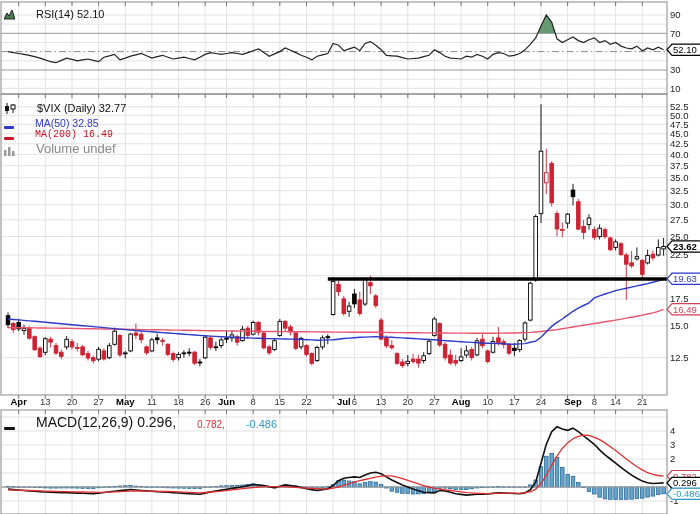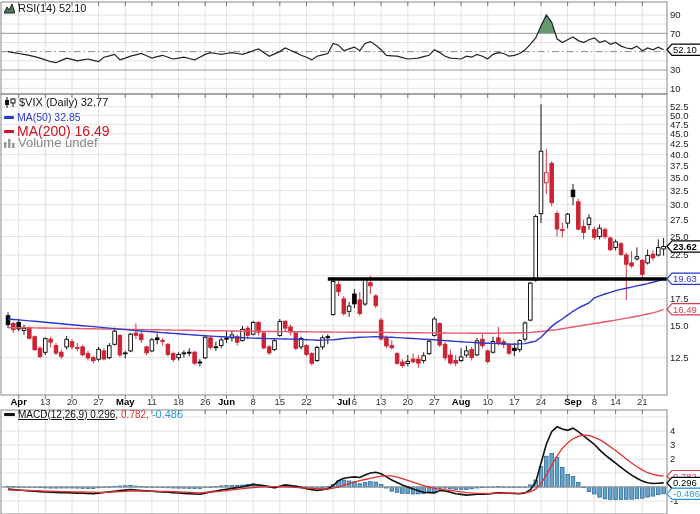--- a/index.html
+++ b/index.html
@@ -1,31 +1,31 @@
 <!DOCTYPE html>
 <html><head>
 <meta charset="utf-8">
 <style>
   html,body{margin:0;padding:0;background:#fff;}
   .chart-root{position:relative;width:700px;height:514px;background:#fff;overflow:hidden;
     font-family:"Liberation Sans", sans-serif;}
-  .legend{position:absolute;display:flex;align-items:center;gap:3px;white-space:nowrap;
-    font-family:"Liberation Sans", sans-serif;}
+  .legend{position:absolute;display:flex;align-items:flex-end;gap:21px;white-space:nowrap;
+    font-family:"Liberation Sans", sans-serif;margin-top:6px;}
   .legend .txt{font-size:11px;color:#111;}
   #rsi-legend{left:4px;top:2px;}
   #vix-legend{left:4px;top:96px;}
   #ma50-legend{left:4px;top:111px;}
   #ma200-legend{left:4px;top:123px;}
   #vol-legend{left:4px;top:135px;}
   #macd-legend{left:4px;top:408px;}
   #ma50-legend .txt{font-size:10.5px;color:#2b38c8;}
-  #ma200-legend .txt{font-size:14px;color:#cc1122;}
+  #ma200-legend .txt{font-size:10px;color:#cc1122;font-family:Liberation Mono, monospace;}
   #vol-legend .txt{font-size:13px;color:#888;}
   .dash{display:inline-block;width:10px;height:3px;border-radius:1px;}
-  #macd-legend .txt{font-size:10px;color:#111;text-decoration:underline;}
+  #macd-legend .txt{font-size:14px;color:#111;}
   #macd-legend .v2{font-size:10px;color:#e23030;}
   #macd-legend .v3{font-size:11px;color:#2f9ad0;}
   svg text{font-family:"Liberation Sans", sans-serif;}
 </style>
 </head>
 <body>
 
 <div class="chart-root">
   <svg id="plot" width="700" height="514" viewBox="0 0 700 514">
       <line x1="18.7" y1="2" x2="18.7" y2="94" stroke="#e2e2e2" stroke-width="1"></line>

